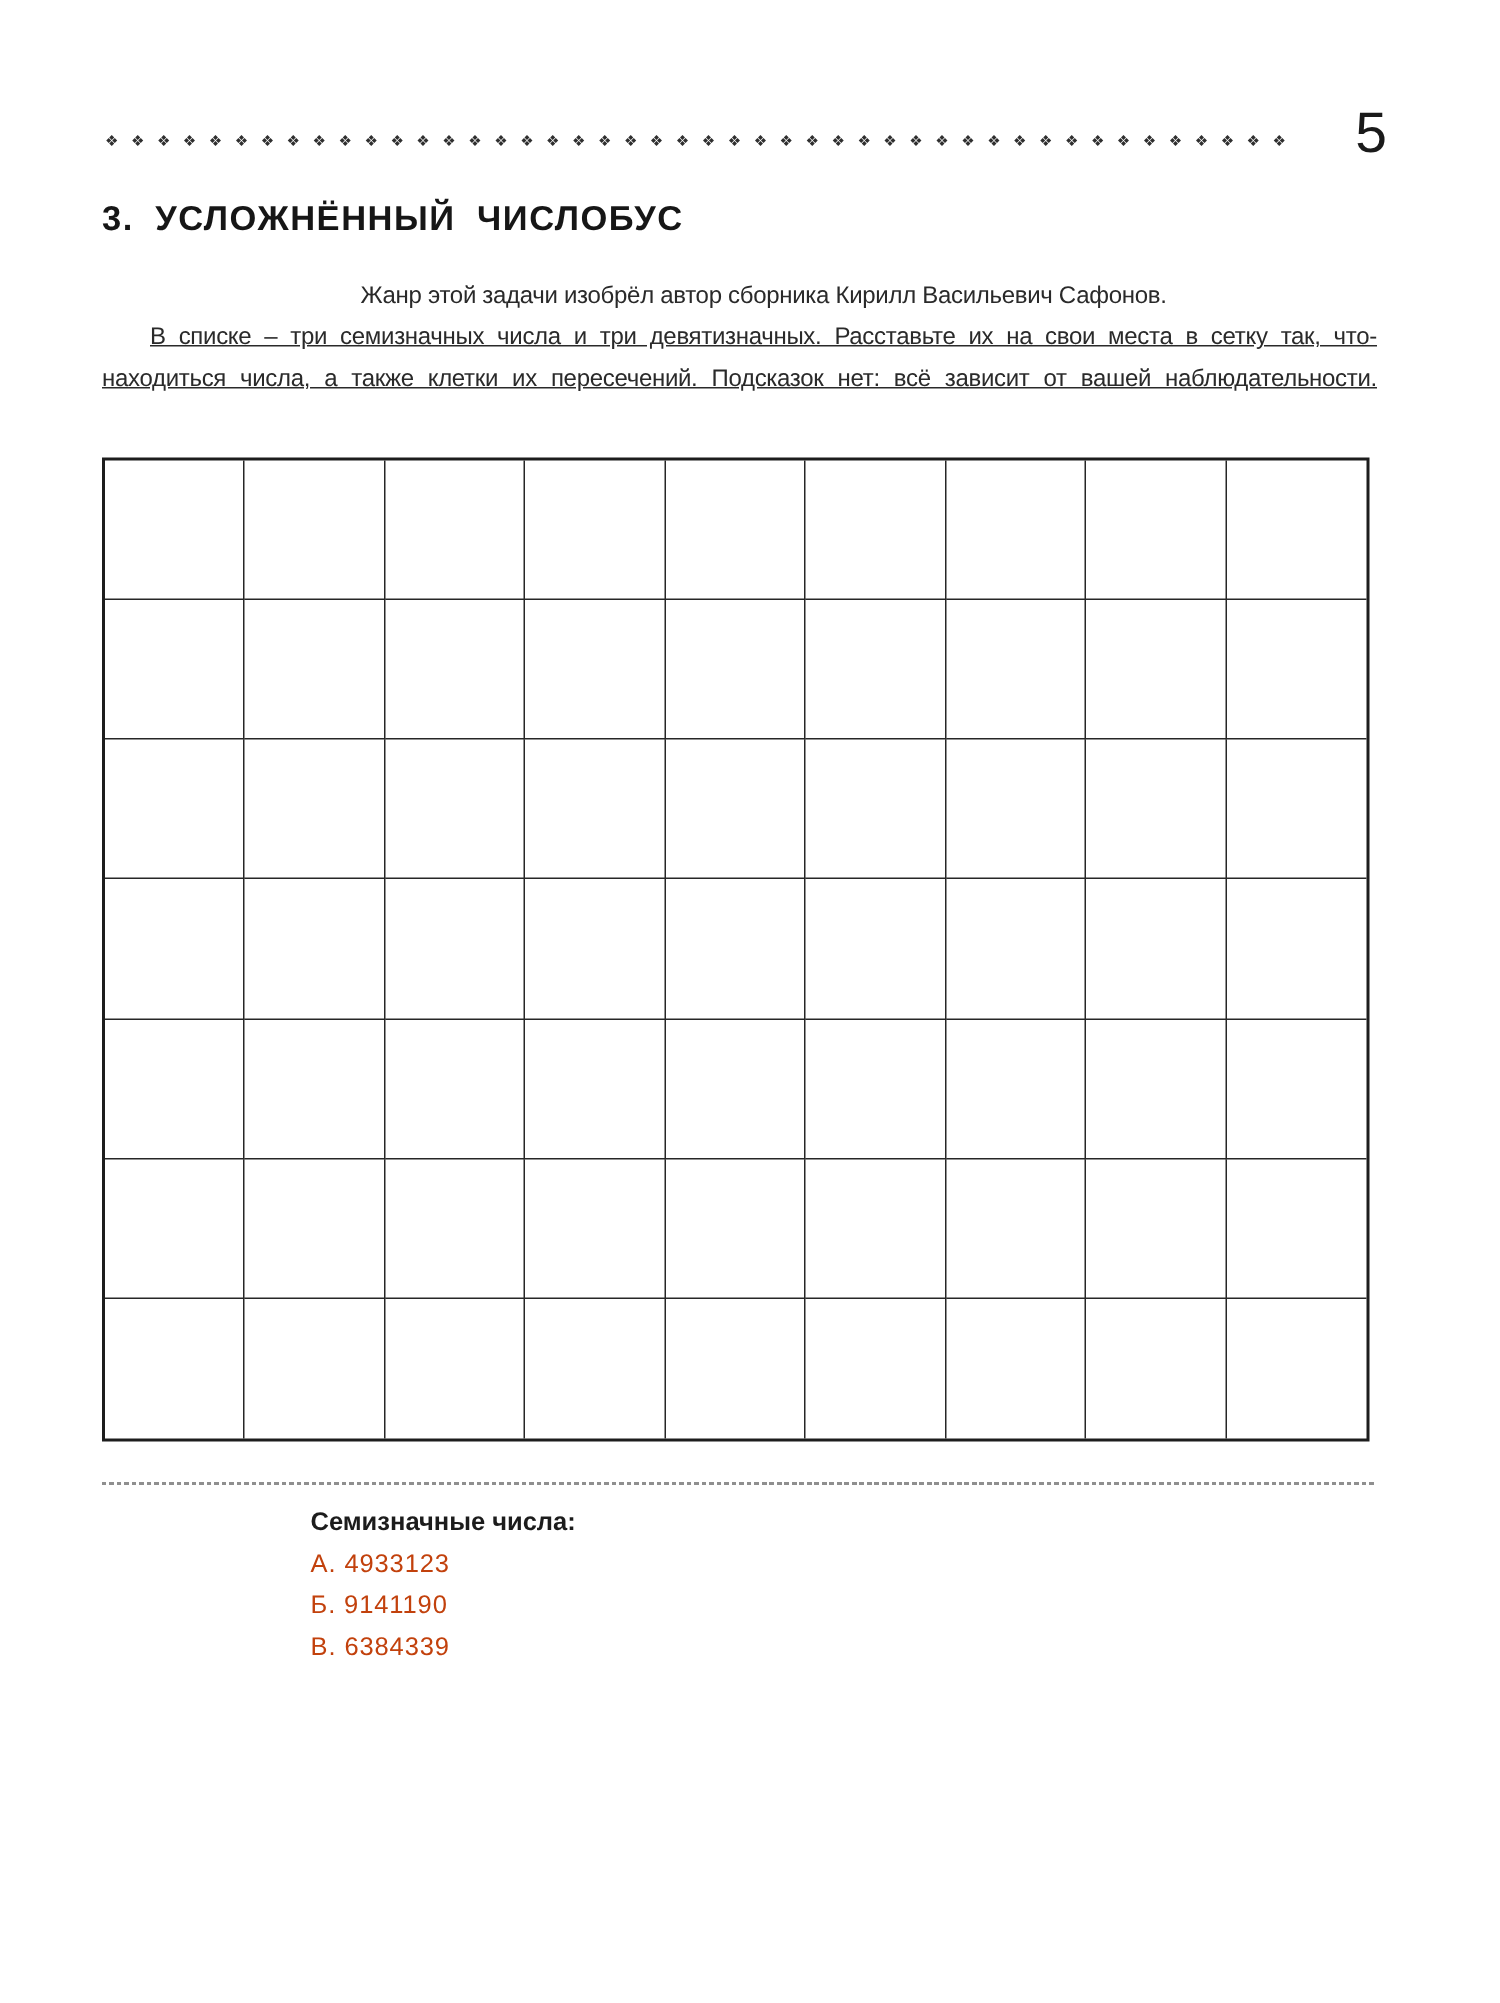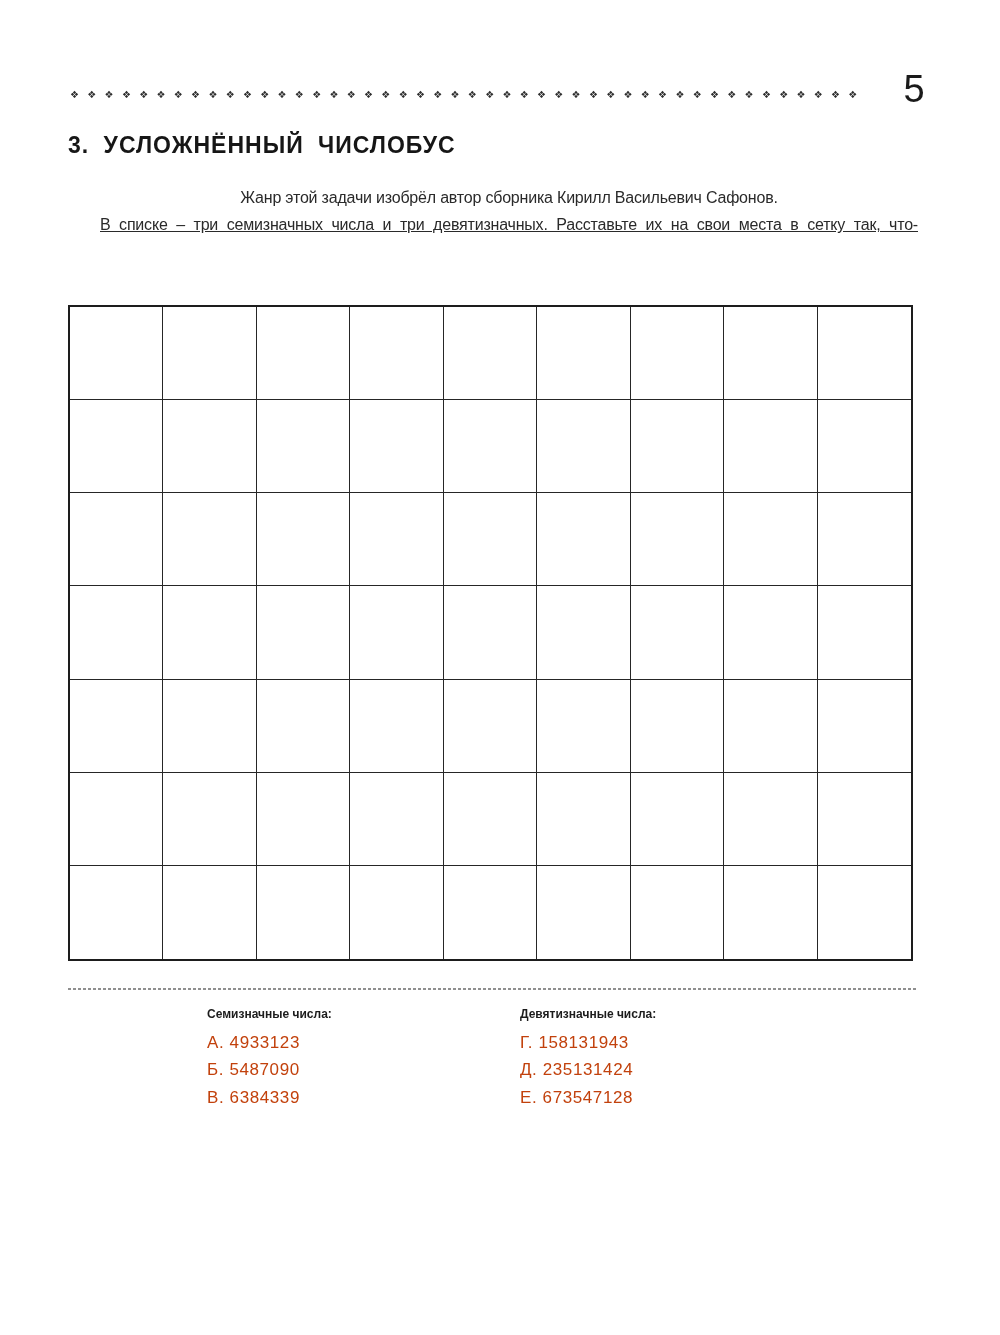--- a/index.html
+++ b/index.html
@@ -114,21 +114,21 @@
     position: absolute;
     left: 0;
     top: 1001px;
     width: 850px;
     height: 120px;
   }
   .num-list { position: absolute; top: 0; }
   .num-list.seven { left: 139px; }
   .num-list.nine  { left: 452px; }
   .list-heading {
-    font-size: 12px;
+    font-size: 17px;
     font-weight: bold;
     color: #1c1c1c;
     line-height: 27.5px;
   }
   .list-item {
     font-size: 17px;
     color: #c2410c;
     letter-spacing: 0.6px;
     line-height: 27.5px;
   }
@@ -188,20 +188,21 @@
         <span>❖</span>
       </div>
 
     <div class="page-number">5</div>
 
     <h1 class="title">3. УСЛОЖНЁННЫЙ ЧИСЛОБУС</h1>
 
     <div class="intro">
       <p class="line indent">Жанр этой задачи изобрёл автор сборника Кирилл Васильевич Сафонов.</p>
       <p class="line indent just">В списке – три семизначных числа и три девятизначных. Расставьте их на свои места в сетку так, что-</p>
+      <p class="line just">находиться числа, а также клетки их пересечений. Подсказок нет: всё зависит от вашей наблюдательности.</p>
     </div>
 
     <div class="grid" style="grid-template-columns: repeat(9, 1fr); grid-template-rows: repeat(7, 1fr);">
         <div class="grid-cell"></div>
         <div class="grid-cell"></div>
         <div class="grid-cell"></div>
         <div class="grid-cell"></div>
         <div class="grid-cell"></div>
         <div class="grid-cell"></div>
         <div class="grid-cell"></div>
@@ -262,25 +263,19 @@
         <div class="grid-cell"></div>
         <div class="grid-cell"></div>
       </div>
 
     <div class="separator"></div>
 
     <div class="lists">
       <div class="num-list seven">
         <div class="list-heading">Семизначные числа:</div>
         <div class="list-item">А. 4933123</div>
-        <div class="list-item">Б. 5487090</div>
+        <div class="list-item">Б. 9141190</div>
         <div class="list-item">В. 6384339</div>
       </div>
-      <div class="num-list nine">
-        <div class="list-heading">Девятизначные числа:</div>
-        <div class="list-item">Г. 158131943</div>
-        <div class="list-item">Д. 235131424</div>
-        <div class="list-item">Е. 673547128</div>
-      </div>
     </div>
 
   </div>
 </div>
 
 </body></html>

